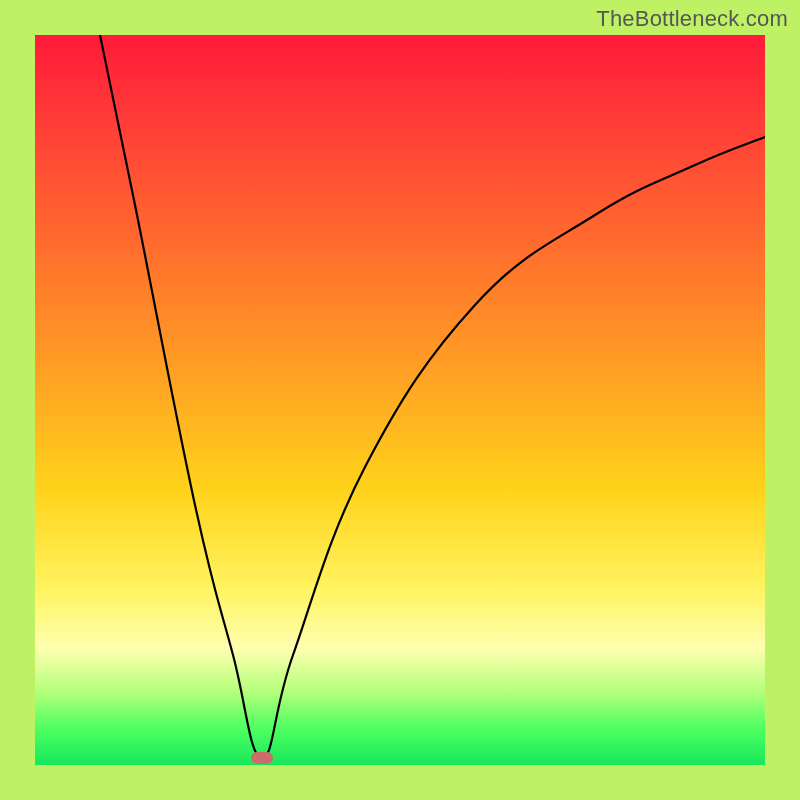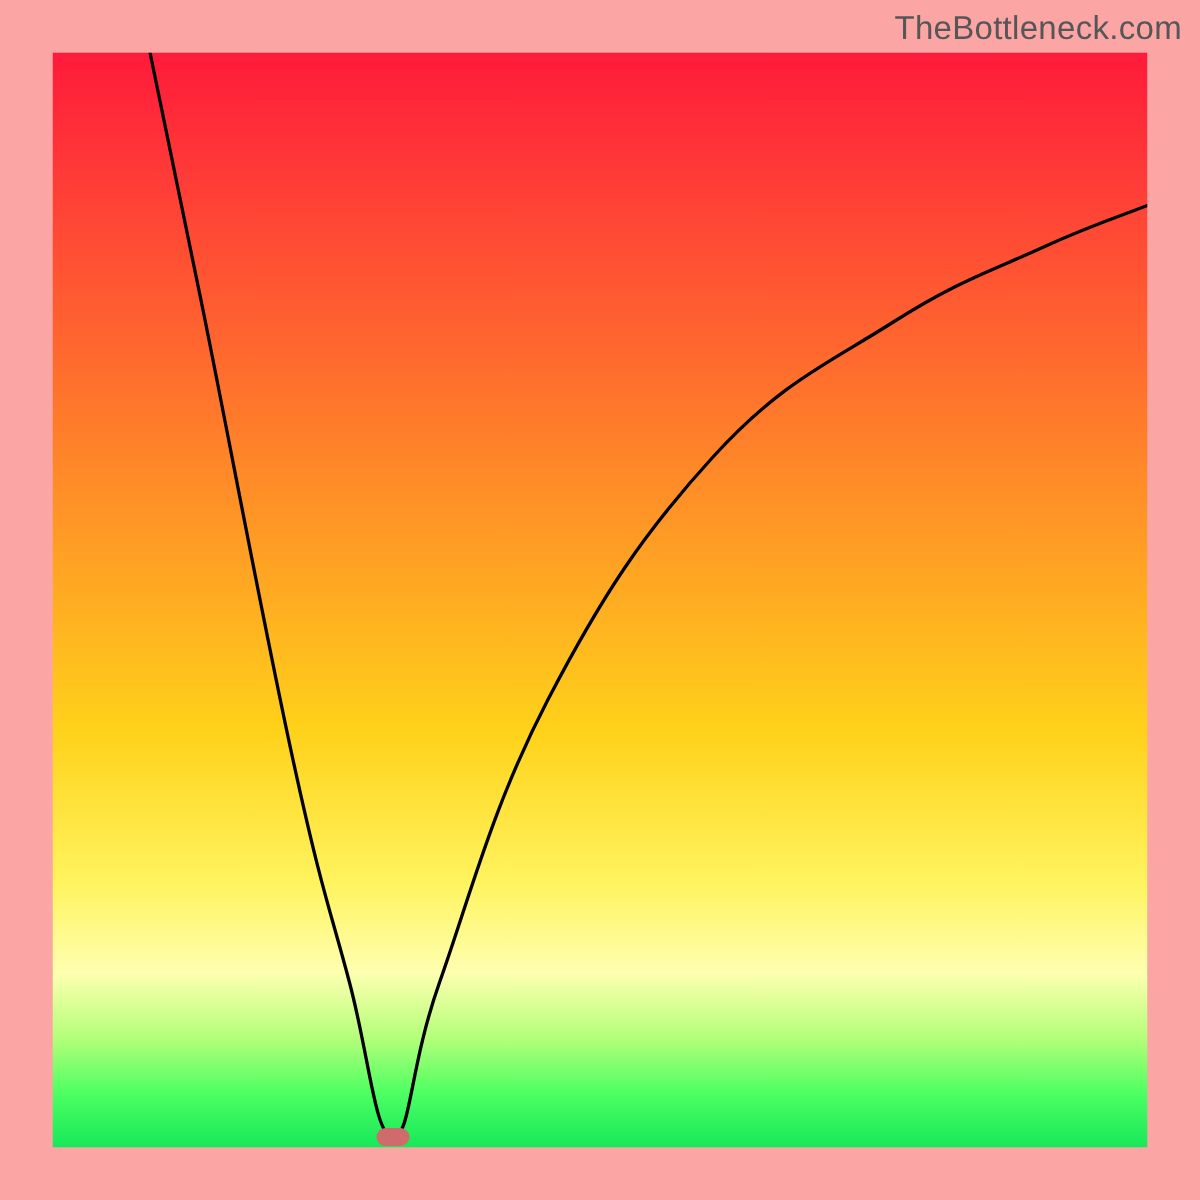--- a/index.html
+++ b/index.html
@@ -8,21 +8,21 @@
     width: 800px;
     height: 800px;
     background: #000;
     overflow: hidden;
     font-family: Arial, Helvetica, sans-serif;
   }
   .frame {
     position: relative;
     width: 800px;
     height: 800px;
-    background: #fca5a5;
+    background: #bef264;
   }
   .watermark {
     position: absolute;
     top: 6px;
     right: 12px;
     color: #565656;
     font-size: 22px;
     font-weight: 500;
     letter-spacing: 0.2px;
     z-index: 20;

